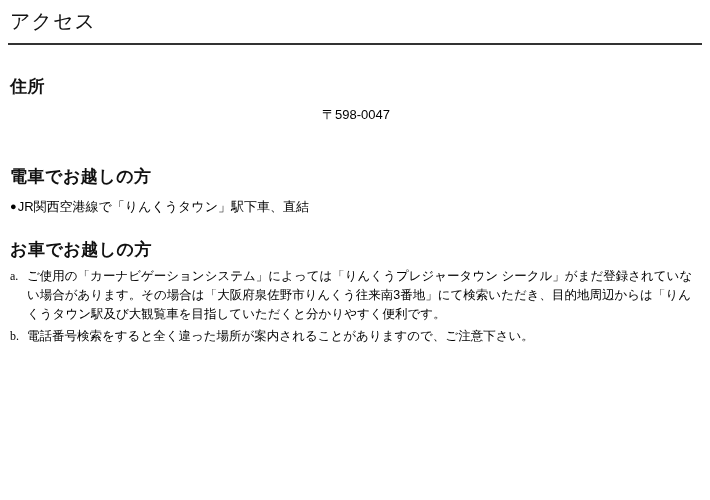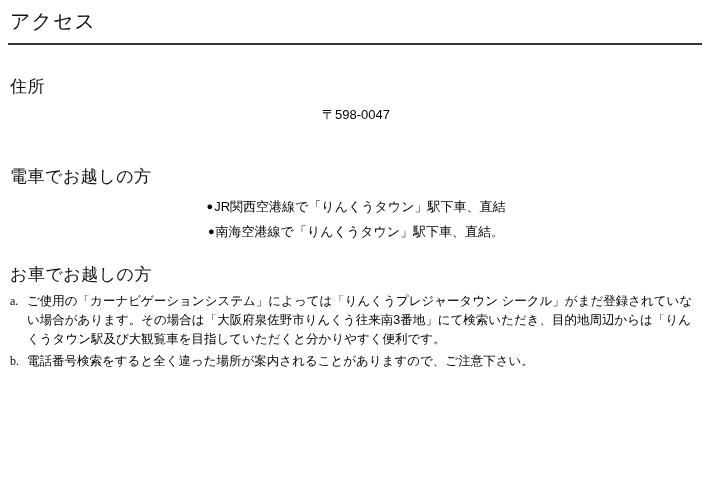--- a/index.html
+++ b/index.html
@@ -33,21 +33,21 @@
     border: none;
     border-top: 2px solid #333333;
     margin: 0 0 0 0;
     height: 0;
   }
   .section {
     margin-top: 0;
   }
   .section-heading {
     font-size: 17px;
-    font-weight: normal;
+    font-weight: bold;
     color: #111111;
     margin: 0 0 6px 2px;
     letter-spacing: 0.5px;
   }
   .sec-address { margin-top: 30px; }
   .sec-train   { margin-top: 40px; }
   .sec-car     { margin-top: 19px; }
 
   .addr-line {
     font-size: 13px;
@@ -55,21 +55,20 @@
     margin-left: 2px;
     color: #000000;
     text-align: center;
   }
   .bullet-line {
     font-size: 13px;
     line-height: 24px;
     margin-left: 2px;
     color: #000000;
     white-space: nowrap;
-    text-align: center;
   }
   .bullet-mark {
     font-size: 11px;
     vertical-align: 1px;
     margin-right: 1px;
   }
   .note-heading {
     font-size: 12px;
     font-weight: bold;
     margin: 12px 0 6px 2px;
@@ -108,23 +107,20 @@
   <div class="section sec-address">
     <div class="section-heading">住所</div>
     <div class="addr-line">〒598-0047</div>
   </div>
 
   <div class="section sec-train">
     <div class="section-heading">電車でお越しの方</div>
     <div class="bullet-line">
       <span class="bullet-mark">●</span><span>JR関西空港線で「りんくうタウン」駅下車、直結</span>
     </div>
-    <div class="bullet-line">
-      <span class="bullet-mark">●</span><span>南海空港線で「りんくうタウン」駅下車、直結。</span>
-    </div>
   </div>
 
   <div class="section sec-car">
     <div class="section-heading">お車でお越しの方</div>
 
 
     <ul class="note-list">
       <li class="note-item">
         <span class="marker">a.</span>
         <span>ご使用の「カーナビゲーションシステム」によっては「りんくうプレジャータウン シークル」がまだ登録されていない場合があります。その場合は「大阪府泉佐野市りんくう往来南3番地」にて検索いただき、目的地周辺からは「りんくうタウン駅及び大観覧車を目指していただくと分かりやすく便利です。</span>

